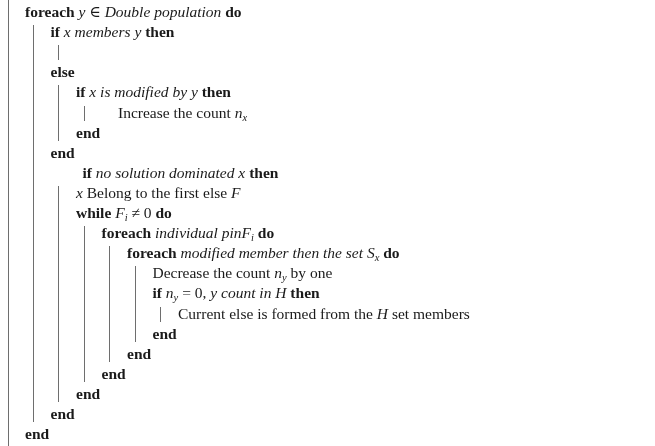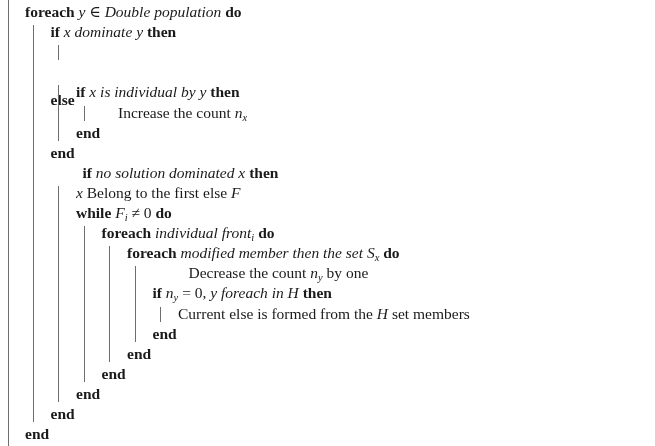--- a/index.html
+++ b/index.html
@@ -11,33 +11,33 @@
   .kw { font-weight:bold; }
   .it { font-style:italic; }
   .sub { font-size:10.5px; vertical-align:-3px; font-style:italic; }
   .bar { position:absolute; width:1.4px; background:#6e6e6e; }
 </style>
 </head>
 <body>
 
 <div class="algo" id="algo">
     <div class="line" style="top: 2px; left: 25px;"><span class="kw">foreach</span><span class="it"> y ∈ </span><span class="it">Double population</span><span class="kw"> do</span></div>
-    <div class="line" style="top: 22.1px; left: 50.5px;"><span class="kw">if</span><span class="it"> x dominate y </span><span class="kw">then</span></div>
-    <div class="line" style="top: 62.3px; left: 50.5px; margin-top: 28px;"><span class="kw">else</span></div>
-    <div class="line" style="top: 82.4px; left: 76px;"><span class="kw">if</span><span class="it"> x is individual by y </span><span class="kw">then</span></div>
+    <div class="line" style="top: 22.1px; left: 50.5px;"><span class="kw">if</span><span class="it"> x members y </span><span class="kw">then</span></div>
+    <div class="line" style="top: 62.3px; left: 50.5px;"><span class="kw">else</span></div>
+    <div class="line" style="top: 82.4px; left: 76px;"><span class="kw">if</span><span class="it"> x is modified by y </span><span class="kw">then</span></div>
     <div class="line" style="top: 102.5px; left: 118px;"><span>Increase the count </span><span class="it">n</span><span class="sub">x</span></div>
     <div class="line" style="top: 122.6px; left: 76px;"><span class="kw">end</span></div>
     <div class="line" style="top: 142.7px; left: 50.5px;"><span class="kw">end</span></div>
     <div class="line" style="top: 162.8px; left: 50.5px; margin-left: 32px;"><span class="kw">if</span><span class="it"> no solution dominated x </span><span class="kw">then</span></div>
     <div class="line" style="top: 182.9px; left: 76px;"><span class="it">x</span><span> Belong to the first else </span><span class="it">F</span></div>
     <div class="line" style="top: 203px; left: 76px;"><span class="kw">while</span><span class="it"> F</span><span class="sub">i</span><span> ≠ 0 </span><span class="kw">do</span></div>
-    <div class="line" style="top: 223.1px; left: 101.5px;"><span class="kw">foreach</span><span class="it"> individual front</span><span class="sub">i</span><span class="kw"> do</span></div>
+    <div class="line" style="top: 223.1px; left: 101.5px;"><span class="kw">foreach</span><span class="it"> individual pinF</span><span class="sub">i</span><span class="kw"> do</span></div>
     <div class="line" style="top: 243.2px; left: 127px;"><span class="kw">foreach</span><span class="it"> modified member then the set S</span><span class="sub">x</span><span class="kw"> do</span></div>
-    <div class="line" style="top: 263.3px; left: 152.5px; margin-left: 36px;"><span>Decrease the count </span><span class="it">n</span><span class="sub">y</span><span> by one</span></div>
-    <div class="line" style="top: 283.4px; left: 152.5px;"><span class="kw">if</span><span class="it"> n</span><span class="sub">y</span><span> = 0, </span><span class="it">y foreach in H </span><span class="kw">then</span></div>
+    <div class="line" style="top: 263.3px; left: 152.5px;"><span>Decrease the count </span><span class="it">n</span><span class="sub">y</span><span> by one</span></div>
+    <div class="line" style="top: 283.4px; left: 152.5px;"><span class="kw">if</span><span class="it"> n</span><span class="sub">y</span><span> = 0, </span><span class="it">y count in H </span><span class="kw">then</span></div>
     <div class="line" style="top: 303.5px; left: 178px;"><span>Current else is formed from the </span><span class="it">H</span><span> set members</span></div>
     <div class="line" style="top: 323.6px; left: 152.5px;"><span class="kw">end</span></div>
     <div class="line" style="top: 343.7px; left: 127px;"><span class="kw">end</span></div>
     <div class="line" style="top: 363.8px; left: 101.5px;"><span class="kw">end</span></div>
     <div class="line" style="top: 383.9px; left: 76px;"><span class="kw">end</span></div>
     <div class="line" style="top: 404px; left: 50.5px;"><span class="kw">end</span></div>
     <div class="line" style="top: 424.1px; left: 25px;"><span class="kw">end</span></div>
     <div class="bar" style="left: 8px; top: 0px; height: 446px;"></div>
     <div class="bar" style="left: 33px; top: 25.1px; height: 397px;"></div>
     <div class="bar" style="left: 58px; top: 45.2px; height: 15.1px;"></div>

